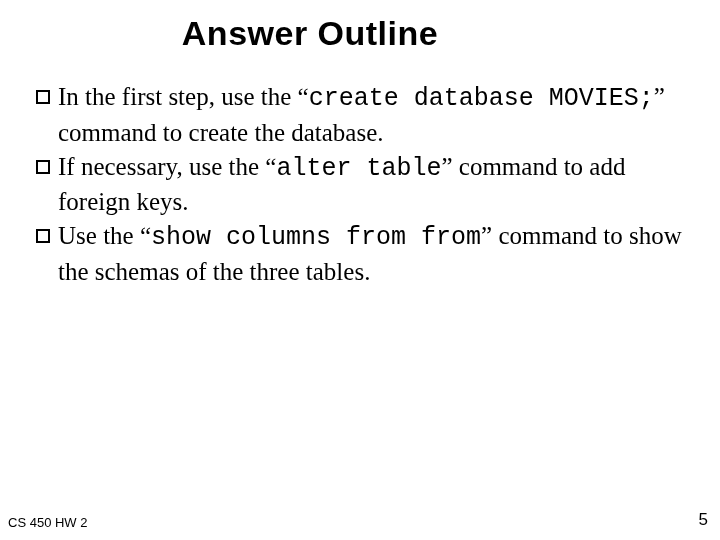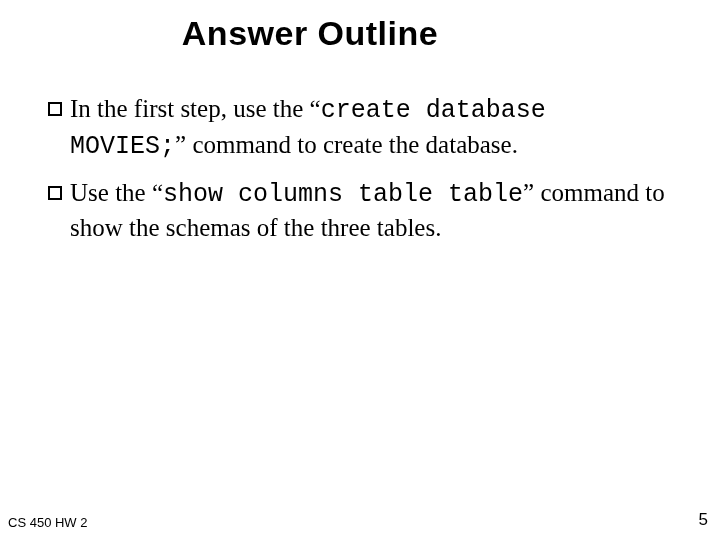--- a/index.html
+++ b/index.html
@@ -33,21 +33,21 @@
     position: absolute;
     top: 80px;
     left: 36px;
     width: 648px;
   }
   .item {
     display: flex;
     align-items: flex-start;
     font-size: 25px;
     line-height: 1.35;
-    margin: 12px;
+    margin: 0;
   }
   .bullet {
     flex: 0 0 auto;
     width: 14px;
     height: 14px;
     border: 2px solid #000;
     box-sizing: border-box;
     margin-top: 10px;
     margin-right: 8px;
   }
@@ -82,25 +82,31 @@
 
     <div class="item">
       <span class="bullet"></span>
       <span class="txt">
         <span>In the first step, use the “</span><span class="code">create database MOVIES;</span><span>” command to create the database.</span>
       </span>
     </div>
 
 
 
+    <div class="item">
+      <span class="bullet"></span>
+      <span class="txt">
+        <span>If necessary, use the “</span><span class="code">alter table</span><span>” command to add foreign keys.</span>
+      </span>
+    </div>
 
     <div class="item">
       <span class="bullet"></span>
       <span class="txt">
-        <span>Use the “</span><span class="code">show columns table table</span><span>” command to show the schemas of the three tables.</span>
+        <span>Use the “</span><span class="code">show columns from from</span><span>” command to show the schemas of the three tables.</span>
       </span>
     </div>
 
   </div>
 
   <div class="footer-left">CS 450 HW 2</div>
   <div class="footer-right">5</div>
 </div>
 
 </body></html>

